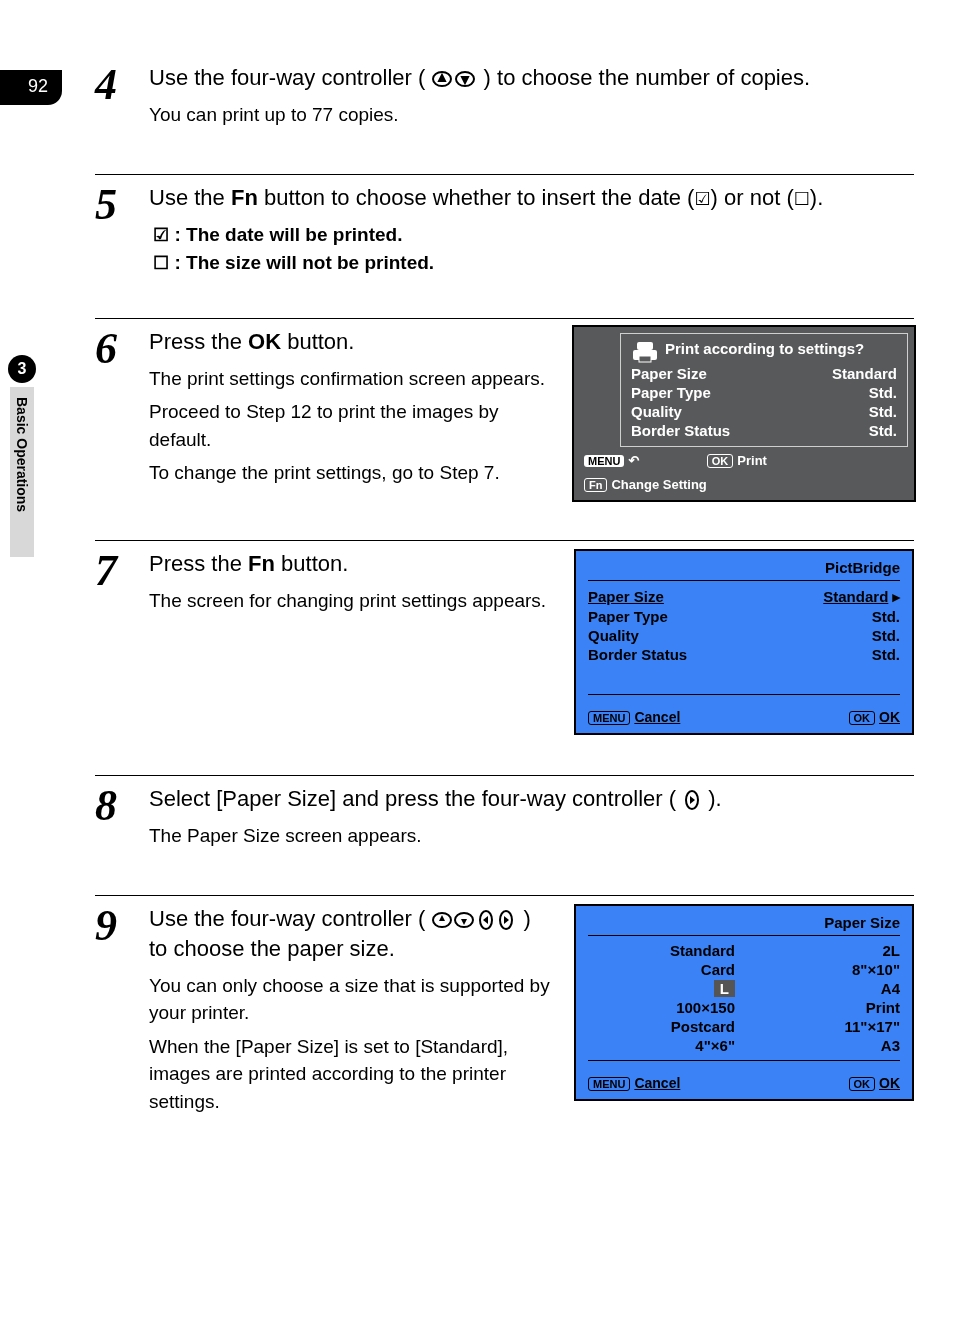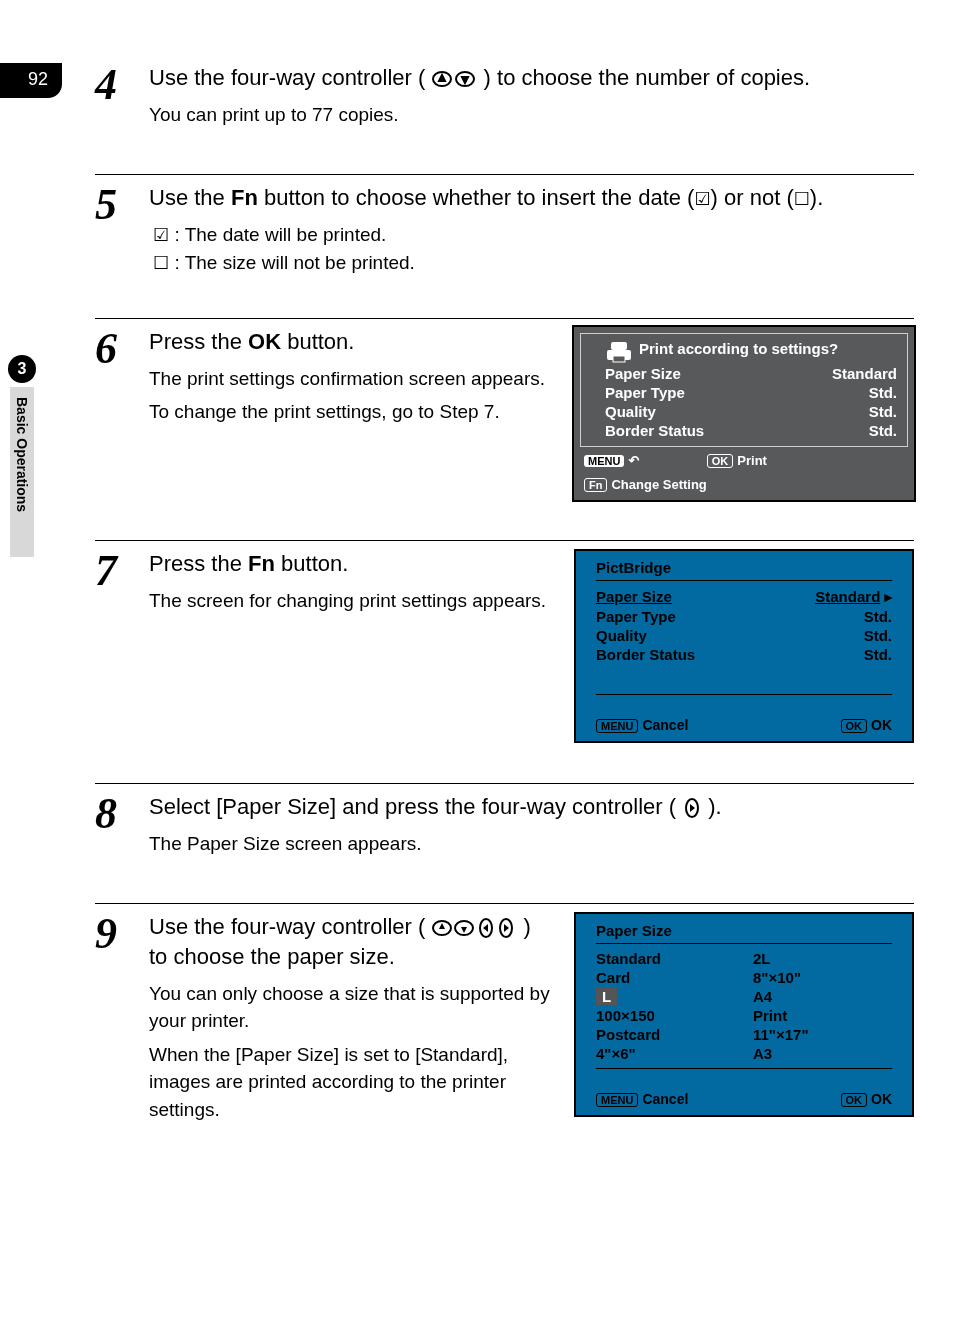--- a/index.html
+++ b/index.html
@@ -9,21 +9,21 @@
     width: 954px;
     margin: 0;
     color: #000;
   }
   .page {
     position: relative;
     padding: 0 40px 40px 95px;
   }
   .page-number-tab {
     position: absolute;
-    top: 8px;
+    top: 15px;
     left: 0;
     background: #000;
     color: #fff;
     padding: 6px 14px 8px 28px;
     border-bottom-right-radius: 14px;
     font-size: 18px;
   }
   .side-tab {
     position: absolute;
     left: 0;
@@ -85,20 +85,21 @@
   }
   .step-body {
     font-size: 19px;
     line-height: 1.45;
     margin-bottom: 6px;
   }
   .check-row {
     font-size: 19px;
     line-height: 1.5;
     padding-left: 4px;
+    font-weight: bold;
   }
   .two-col {
     display: flex;
     gap: 22px;
     align-items: flex-start;
   }
   .two-col .left { flex: 1; }
   .two-col .right { flex-shrink: 0; width: 340px; }
 
   
@@ -108,21 +109,22 @@
     font-family: Arial, sans-serif;
   }
   .screen-dark {
     background: #58595b;
     color: #fff;
     border: 6px solid #58595b;
     outline: 2px solid #000;
   }
   .screen-dark .inner {
     border: 1px solid #cfcfcf;
-    padding: 6px 10px 6px 24px;
+    padding: 6px 10px 6px 10px;
+    margin-left: 40px;
   }
   .screen-dark h4 {
     text-align: center;
     font-size: 15px;
     font-weight: bold;
     line-height: 1.2;
     margin-bottom: 4px;
   }
   .screen-dark .row {
     display: flex;
@@ -152,22 +154,23 @@
   .screen-dark .pill-box {
     display: inline-block;
     border: 1px solid #fff;
     border-radius: 3px;
     padding: 0 4px;
     font-size: 11px;
     margin-right: 4px;
     font-weight: bold;
   }
   .screen-light {
-    background: #0369a1;
-    padding: 8px 20px;
+    background: #3b82f6;
+    padding: 8px 12px;
+    text-align: right;
   }
   .screen-light .title {
     font-size: 15px;
     font-weight: bold;
     padding-bottom: 4px;
     border-bottom: 1px solid #000;
     margin-bottom: 6px;
   }
   .screen-light .row {
     display: flex;
@@ -177,22 +180,23 @@
     padding: 1px 0;
   }
   .screen-light .row.underlined span:first-child {
     text-decoration: underline;
   }
   .screen-light .footer {
     display: flex;
     justify-content: space-between;
     font-size: 14px;
     font-weight: bold;
-    margin-top: 22px;
+    margin-top: 14px;
     border-top: none;
+    text-decoration: underline;
   }
   .screen-light .badge {
     display: inline-block;
     border: 1px solid #000;
     border-radius: 3px;
     padding: 0 4px;
     font-size: 11px;
     margin-right: 4px;
   }
   .paper-grid {
@@ -270,20 +274,21 @@
 
   <div class="step">
     <div class="step-row">
       <div class="step-number">6</div>
       <div class="step-content two-col">
         <div class="left">
           <div class="step-heading">
             <span>Press the </span><b>OK</b><span> button.</span>
           </div>
           <div class="step-body">The print settings confirmation screen appears.</div>
+          <div class="step-body">Proceed to Step 12 to print the images by default.</div>
           <div class="step-body">To change the print settings, go to Step 7.</div>
         </div>
         <div class="right">
           <div class="screen screen-dark">
             <div class="inner">
               <div style="display:flex;align-items:flex-start;gap:6px;">
                 <span>
                   <svg class="printer-svg" width="28" height="24">
                       <g fill="#fff">
                         <rect x="6" y="2" width="16" height="8" rx="2"></rect>

